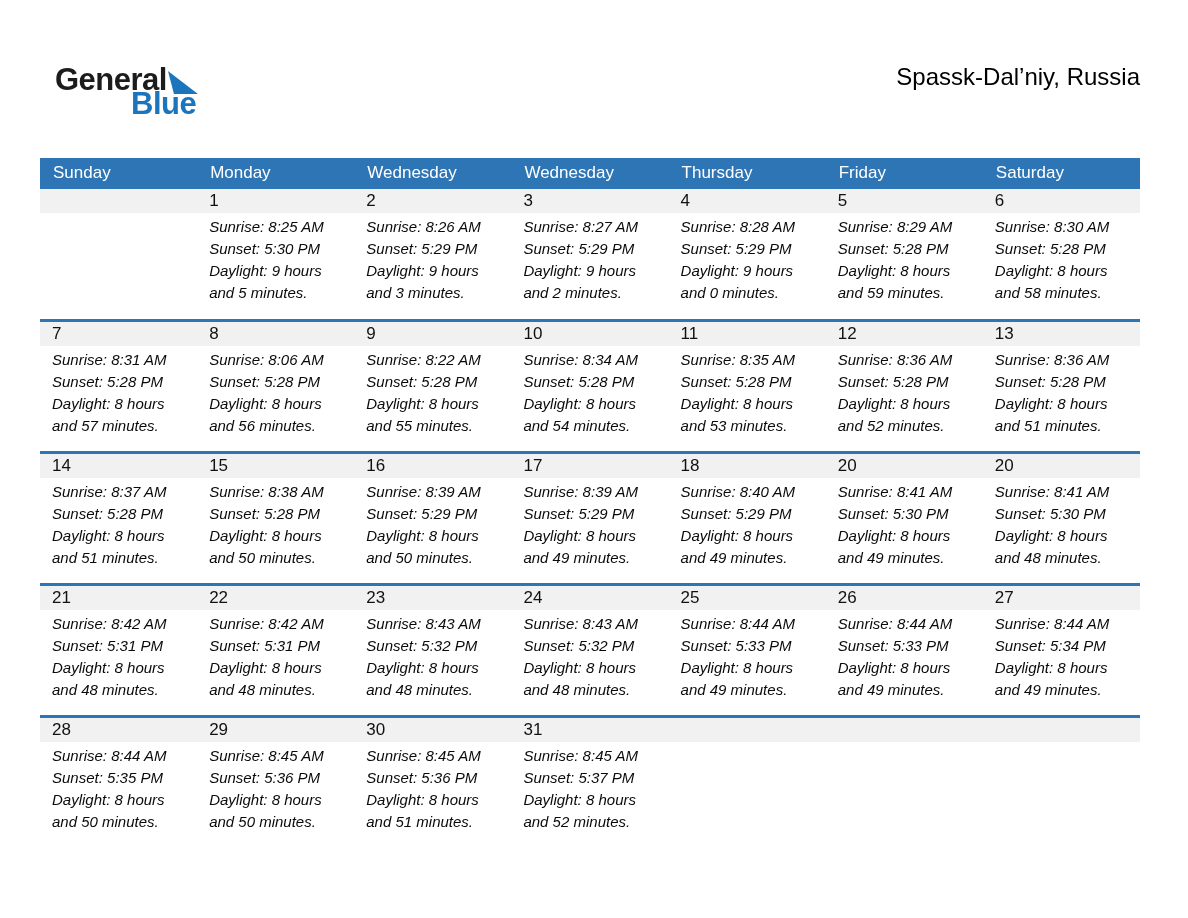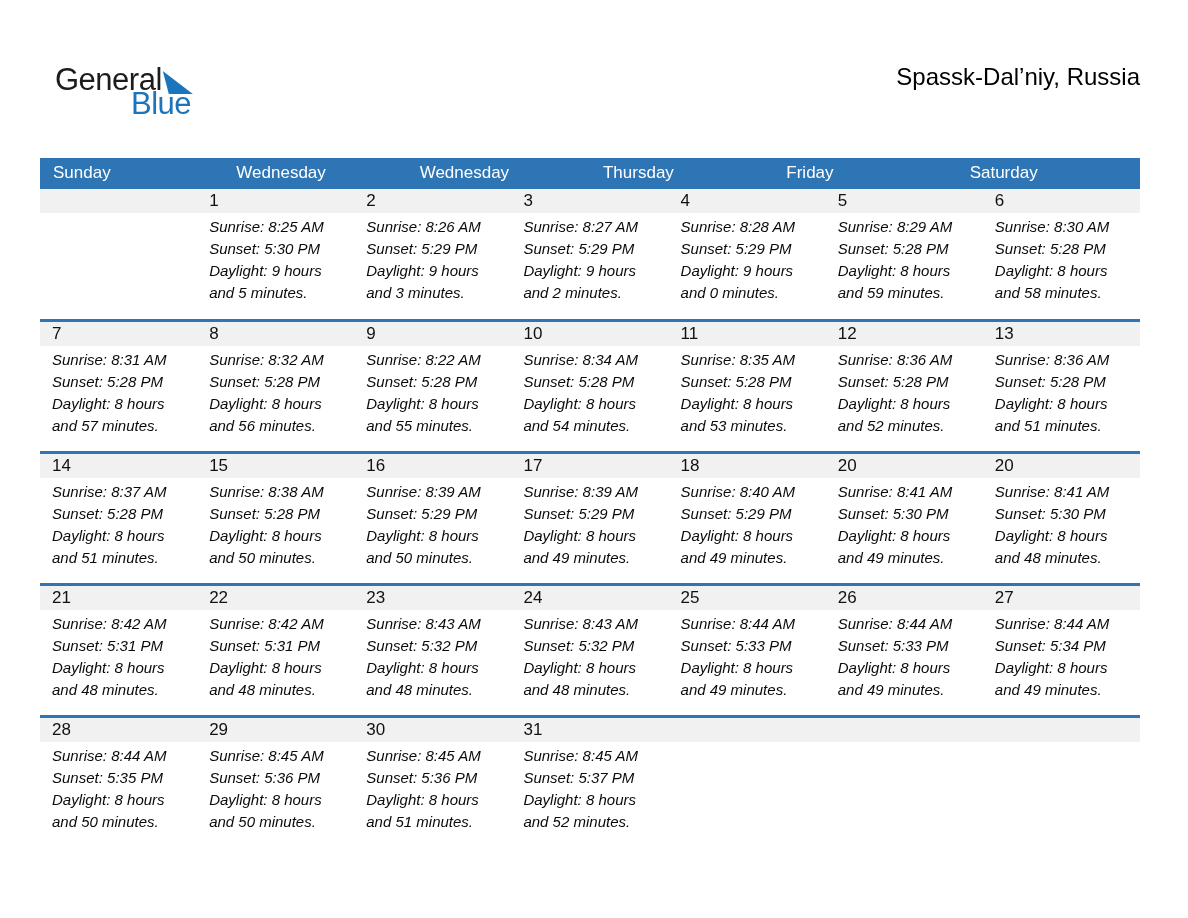--- a/index.html
+++ b/index.html
@@ -11,20 +11,21 @@
     color: #000;
     overflow: hidden;
   }
 
   
   .page-header { position: relative; height: 158px; }
 
   .logo {
     position: absolute; left: 55px; top: 64px;
     line-height: 1;
+    font-weight: bold;
   }
   .logo-top { display: flex; align-items: flex-end; }
   .logo-general {
     font-size: 31px; color: #1c1c1c; letter-spacing: -0.5px;
   }
   .logo-triangle {
     display: inline-block;
     width: 30px; height: 23px;
     margin-left: 1px; margin-bottom: 1px;
     background: var(--logo-blue);
@@ -95,20 +96,21 @@
     <div class="logo-blue">Blue</div>
   </div>
   <div class="title-block">
     <div class="location-subtitle">Spassk-Dal’niy, Russia</div>
   </div>
 </div>
 
 <div class="calendar">
   <div class="weekday-row">
     <div class="weekday-cell">Sunday</div>
+    <div class="weekday-cell">Monday</div>
     <div class="weekday-cell">Wednesday</div>
     <div class="weekday-cell">Wednesday</div>
     <div class="weekday-cell">Thursday</div>
     <div class="weekday-cell">Friday</div>
     <div class="weekday-cell">Saturday</div>
   </div>
   <div id="weeks-container">
       <div class="week-row">
         <div class="day-cell">
           <div class="day-band"></div>
@@ -191,21 +193,21 @@
             <div class="cell-line">Sunset: 5:28 PM</div>
             <div class="cell-line">Daylight: 8 hours</div>
             <div class="cell-line">and 57 minutes.</div>
           </div>
         </div>
         <div class="day-cell">
           <div class="day-band">
             <span class="day-number">8</span>
           </div>
           <div class="cell-body">
-            <div class="cell-line">Sunrise: 8:32 AM</div>
+            <div class="cell-line">Sunrise: 8:06 AM</div>
             <div class="cell-line">Sunset: 5:28 PM</div>
             <div class="cell-line">Daylight: 8 hours</div>
             <div class="cell-line">and 56 minutes.</div>
           </div>
         </div>
         <div class="day-cell">
           <div class="day-band">
             <span class="day-number">9</span>
           </div>
           <div class="cell-body">

